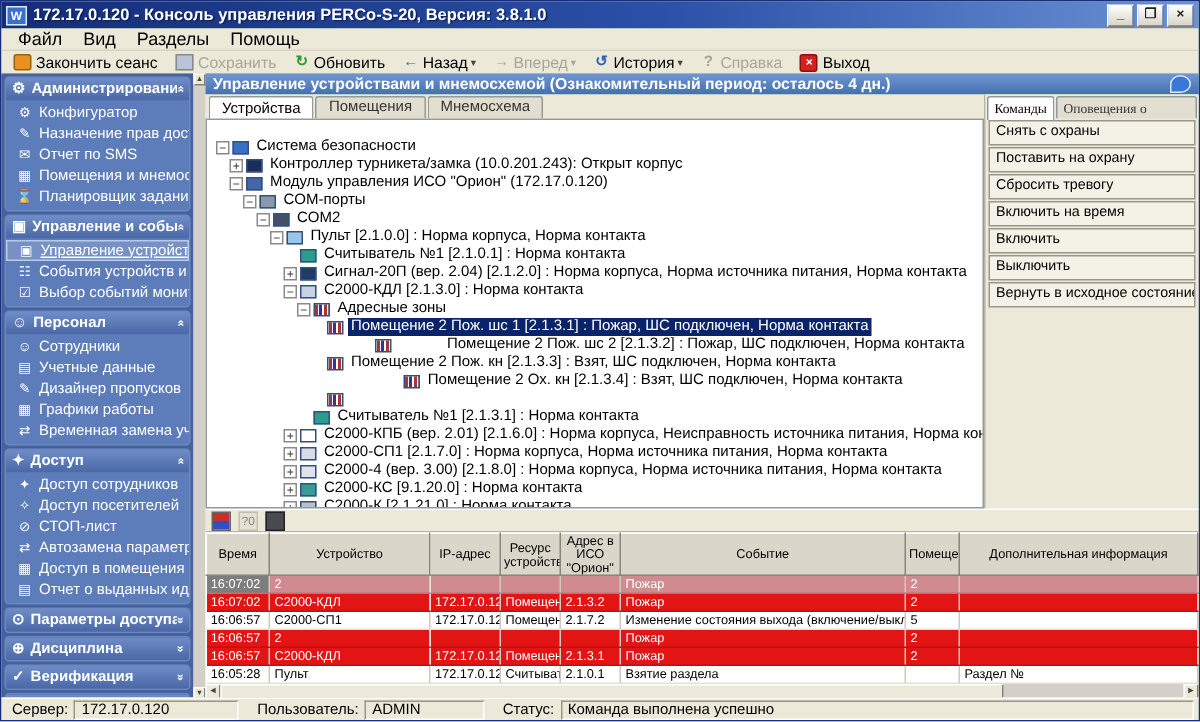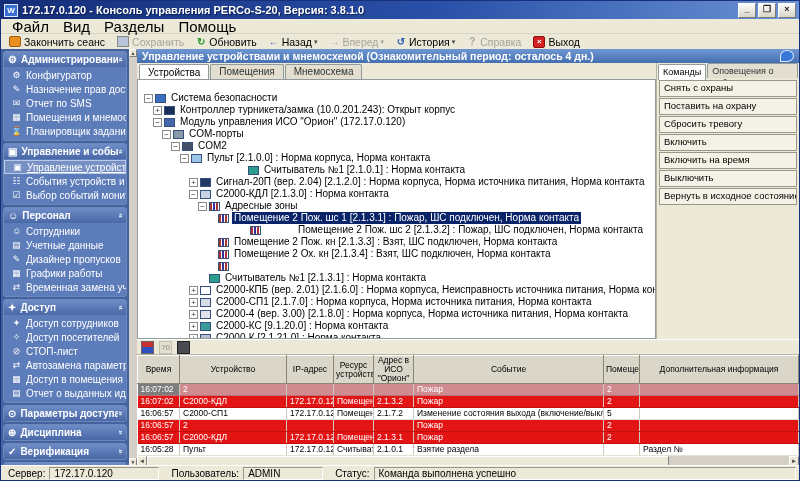--- a/index.html
+++ b/index.html
@@ -14,21 +14,21 @@
     font-size:8px;font-weight:bold;line-height:11px;text-align:center;margin-right:4px;}
   .title-text{font-size:11px;font-weight:bold;flex:1;white-space:nowrap;overflow:hidden;
     text-shadow:1px 1px 1px #0a1c50;}
   .win-btn{width:16px;height:13px;margin-left:2px;background:linear-gradient(#fdfdfb,#d8d4c8);
     border:1px solid #fff;border-right-color:#7a7a7a;border-bottom-color:#7a7a7a;
     color:#222;font-size:9px;line-height:11px;text-align:center;font-weight:bold;}
 
   
   .menubar{height:14px;display:flex;align-items:center;background:#ece9d8;
     border-bottom:1px solid #d8d4c4;padding-left:4px;}
-  .menu-item{font-size:15px;color:#000;padding:0 7px;}
+  .menu-item{font-size:12px;color:#000;padding:0 7px;}
 
   
   .toolbar{height:15px;display:flex;align-items:center;background:#ece9d8;
     border-bottom:1px solid #b8b4a4;padding-left:2px;}
   .tb-btn{display:flex;align-items:center;font-size:10.5px;color:#000;padding:0 6px;height:14px;}
   .tb-disabled{color:#a8a49a;}
   .tb-ic{display:inline-block;min-width:10px;height:10px;margin-right:3px;font-size:10px;
     line-height:10px;text-align:center;font-weight:bold;}
   [data-icon="lock-icon"]{background:#e89020;border:1px solid #9c5f10;border-radius:2px;width:8px;height:9px;}
   [data-icon="save-icon"]{background:#b8c4d8;border:1px solid #888;width:9px;height:9px;}
@@ -97,21 +97,21 @@
   [data-icon="kdl-device-icon"]{background:#c8d2e2;}
   [data-icon="zones-icon"],[data-icon="zone-icon"]{background:repeating-linear-gradient(90deg,#a33 0 2px,#fff 2px 3px,#339 3px 5px,#fff 5px 6px);}
   [data-icon="kpb-device-icon"]{background:#fff;}
   [data-icon="sp1-device-icon"]{background:#d8dce6;}
   [data-icon="s2000-4-device-icon"]{background:#e2e2ea;}
   [data-icon="ks-device-icon"]{background:#3a9a9a;}
   [data-icon="k-device-icon"]{background:#b8c0cc;}
 
   
   .right-pane{width:142px;background:#ece9d8;border-left:1px solid #b8b4a4;display:flex;flex-direction:column;}
-  .right-tabs{height:16px;display:flex;align-items:flex-start;padding-left:1px;}
+  .right-tabs{height:16px;display:flex;align-items:flex-end;padding-left:1px;font-family:Liberation Serif, serif;}
   .right-tabs .tab{font-size:9px;padding:1px 4px;}
   .cmd-btn{height:15px;margin:1px 2px 0 2px;background:#f4f2e6;border:1px solid #9a968a;
     font-size:9.5px;line-height:14px;padding:0 4px;color:#000;white-space:nowrap;overflow:hidden;}
 
   
   .mini-toolbar{height:14px;background:#ece9d8;border-top:1px solid #fff;border-bottom:1px solid #b8b4a4;
     display:flex;align-items:center;padding-left:4px;}
   .mini-ic{width:11px;height:11px;margin-right:5px;font-size:8px;line-height:11px;text-align:center;}
   [data-icon="flag-icon"]{background:linear-gradient(180deg,#c83030 50%,#3050c0 50%);border:1px solid #666;}
   [data-icon="mini-help-icon"]{background:#e4e1d4;color:#8a8678;border:1px solid #c4c0b0;}
@@ -384,21 +384,21 @@
               <div class="tree-row" style="padding-left: 33px;">
                 <span class="expander">−</span>
                 <span class="ticon" data-icon="com-port-icon"></span>
                 <span class="tlabel">COM2</span>
               </div>
               <div class="tree-row" style="padding-left: 42px;">
                 <span class="expander">−</span>
                 <span class="ticon" data-icon="console-icon"></span>
                 <span class="tlabel">Пульт [2.1.0.0] : Норма корпуса, Норма контакта</span>
               </div>
-              <div class="tree-row" style="padding-left: 51px; margin-left: 48px;">
+              <div class="tree-row" style="padding-left: 51px;">
                 <span class="expander-spacer"></span>
                 <span class="ticon" data-icon="reader-icon"></span>
                 <span class="tlabel">Считыватель №1 [2.1.0.1] : Норма контакта</span>
               </div>
               <div class="tree-row" style="padding-left: 51px;">
                 <span class="expander">+</span>
                 <span class="ticon" data-icon="signal-device-icon"></span>
                 <span class="tlabel">Сигнал-20П (вер. 2.04) [2.1.2.0] : Норма корпуса, Норма источника питания, Норма контакта</span>
               </div>
               <div class="tree-row" style="padding-left: 51px;">
@@ -419,21 +419,21 @@
               <div class="tree-row" style="padding-left: 69px; gap: 32px;">
                 <span class="expander-spacer"></span>
                 <span class="ticon" data-icon="zone-icon"></span>
                 <span class="tlabel">Помещение 2 Пож. шс 2 [2.1.3.2] : Пожар, ШС подключен, Норма контакта</span>
               </div>
               <div class="tree-row" style="padding-left: 69px;">
                 <span class="expander-spacer"></span>
                 <span class="ticon" data-icon="zone-icon"></span>
                 <span class="tlabel">Помещение 2 Пож. кн [2.1.3.3] : Взят, ШС подключен, Норма контакта</span>
               </div>
-              <div class="tree-row" style="padding-left: 69px;">
+              <div class="tree-row" style="padding-left: 69px; justify-content: center;">
                 <span class="expander-spacer"></span>
                 <span class="ticon" data-icon="zone-icon"></span>
                 <span class="tlabel">Помещение 2 Ох. кн [2.1.3.4] : Взят, ШС подключен, Норма контакта</span>
               </div>
               <div class="tree-row" style="padding-left: 69px;">
                 <span class="expander-spacer"></span>
                 <span class="ticon" data-icon="zone-icon"></span>
               </div>
               <div class="tree-row" style="padding-left: 60px;">
                 <span class="expander-spacer"></span>
@@ -469,22 +469,22 @@
         </div>
         <div class="right-pane">
           <div class="tabs right-tabs">
               <span class="tab tab-active">Команды</span>
               <span class="tab">Оповещения о событиях</span>
             </div>
           <div>
               <div class="cmd-btn">Снять с охраны</div>
               <div class="cmd-btn">Поставить на охрану</div>
               <div class="cmd-btn">Сбросить тревогу</div>
+              <div class="cmd-btn">Включить на время</div>
               <div class="cmd-btn">Включить</div>
-              <div class="cmd-btn">Включить на время</div>
               <div class="cmd-btn">Выключить</div>
               <div class="cmd-btn">Вернуть в исходное состояние</div>
             </div>
         </div>
       </div>
 
       <div class="mini-toolbar">
           <span class="mini-ic" data-icon="flag-icon"></span>
           <span class="mini-ic" data-icon="mini-help-icon">?0</span>
           <span class="mini-ic" data-icon="door-icon"></span>

